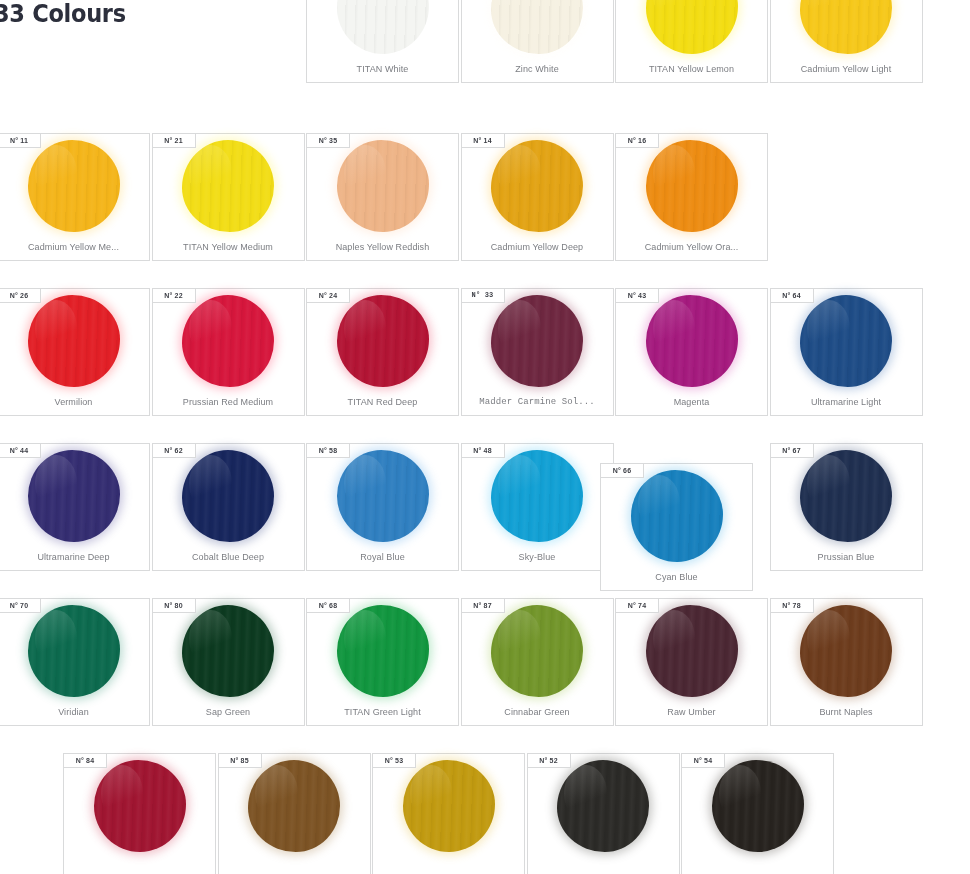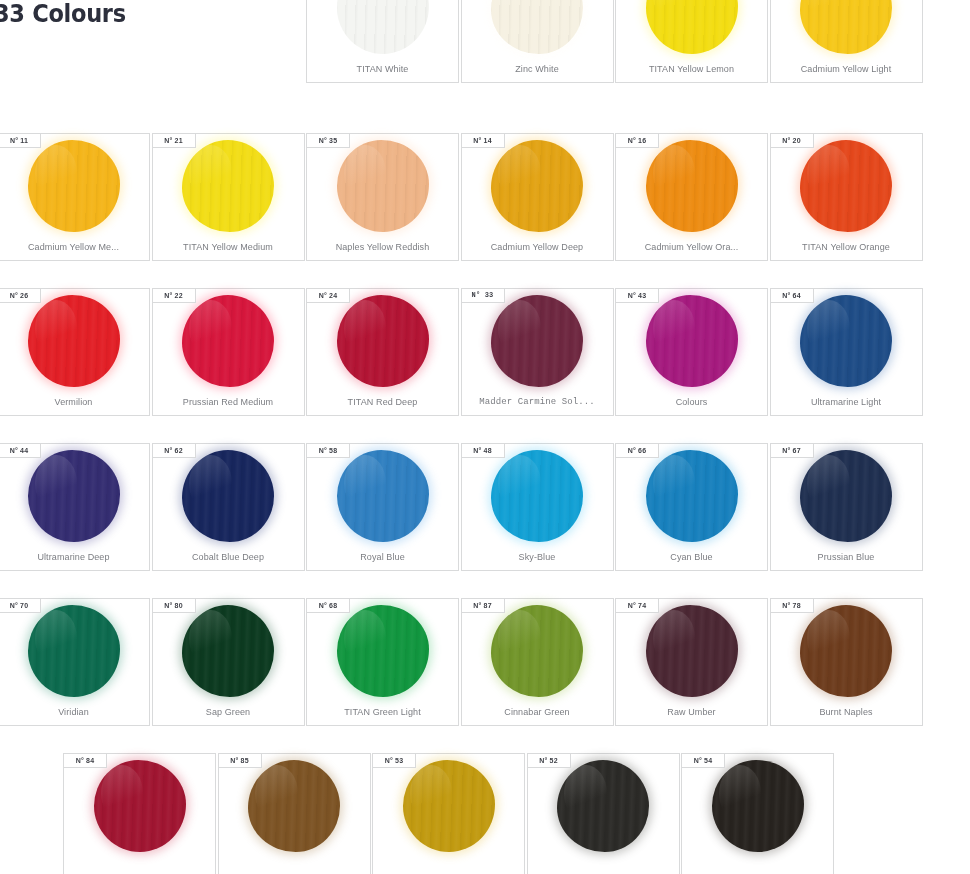--- a/index.html
+++ b/index.html
@@ -190,27 +190,20 @@
         </div>
         <div class="caption">Cadmium Yellow Deep</div>
       </div>
       <div class="cell" style="left: 615px;">
         <div class="badge">N° 16</div>
         <div class="blob-wrap">
           <div class="blob" style="background: rgb(237, 140, 18); box-shadow: rgba(255, 184, 85, 0.333) 0px 0px 10px 3px;"></div>
         </div>
         <div class="caption">Cadmium Yellow Ora...</div>
       </div>
-      <div class="cell" style="left: 769.5px;">
-        <div class="badge">N° 20</div>
-        <div class="blob-wrap">
-          <div class="blob soft" style="background: rgb(228, 71, 27); box-shadow: rgba(255, 122, 74, 0.333) 0px 0px 10px 3px;"></div>
-        </div>
-        <div class="caption">TITAN Yellow Orange</div>
-      </div>
     </div>
     <div class="row r2">
       <div class="cell" style="left: -3px;">
         <div class="badge">N° 26</div>
         <div class="blob-wrap">
           <div class="blob" style="background: rgb(226, 31, 38); box-shadow: rgba(255, 90, 95, 0.333) 0px 0px 10px 3px;"></div>
         </div>
         <div class="caption">Vermilion</div>
       </div>
       <div class="cell" style="left: 151.5px;">
@@ -232,21 +225,21 @@
         <div class="blob-wrap">
           <div class="blob soft" style="background: rgb(110, 39, 64); box-shadow: rgba(156, 74, 101, 0.333) 0px 0px 10px 3px;"></div>
         </div>
         <div class="caption">Madder Carmine Sol...</div>
       </div>
       <div class="cell" style="left: 615px;">
         <div class="badge">N° 43</div>
         <div class="blob-wrap">
           <div class="blob" style="background: rgb(165, 26, 126); box-shadow: rgba(214, 79, 177, 0.333) 0px 0px 10px 3px;"></div>
         </div>
-        <div class="caption">Colours</div>
+        <div class="caption">Magenta</div>
       </div>
       <div class="cell" style="left: 769.5px;">
         <div class="badge">N° 64</div>
         <div class="blob-wrap">
           <div class="blob soft" style="background: rgb(30, 76, 134); box-shadow: rgba(77, 124, 184, 0.333) 0px 0px 10px 3px;"></div>
         </div>
         <div class="caption">Ultramarine Light</div>
       </div>
     </div>
     <div class="row r3">
@@ -271,21 +264,21 @@
         </div>
         <div class="caption">Royal Blue</div>
       </div>
       <div class="cell" style="left: 460.5px;">
         <div class="badge">N° 48</div>
         <div class="blob-wrap">
           <div class="blob soft" style="background: rgb(18, 160, 212); box-shadow: rgba(92, 205, 245, 0.333) 0px 0px 10px 3px;"></div>
         </div>
         <div class="caption">Sky-Blue</div>
       </div>
-      <div class="cell" style="left: 615px;">
+      <div class="cell" style="left: 600px; margin-top: 20px;">
         <div class="badge">N° 66</div>
         <div class="blob-wrap">
           <div class="blob" style="background: rgb(23, 128, 189); box-shadow: rgba(81, 179, 232, 0.333) 0px 0px 10px 3px;"></div>
         </div>
         <div class="caption">Cyan Blue</div>
       </div>
       <div class="cell" style="left: 769.5px;">
         <div class="badge">N° 67</div>
         <div class="blob-wrap">
           <div class="blob soft" style="background: rgb(31, 47, 80); box-shadow: rgba(74, 92, 128, 0.333) 0px 0px 10px 3px;"></div>

